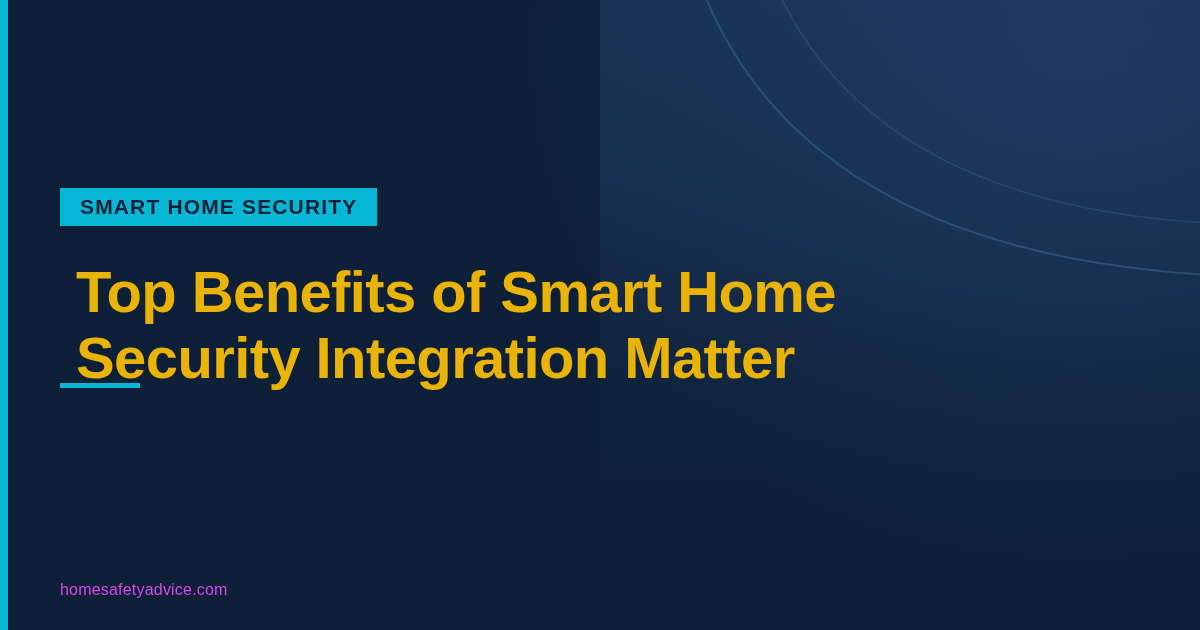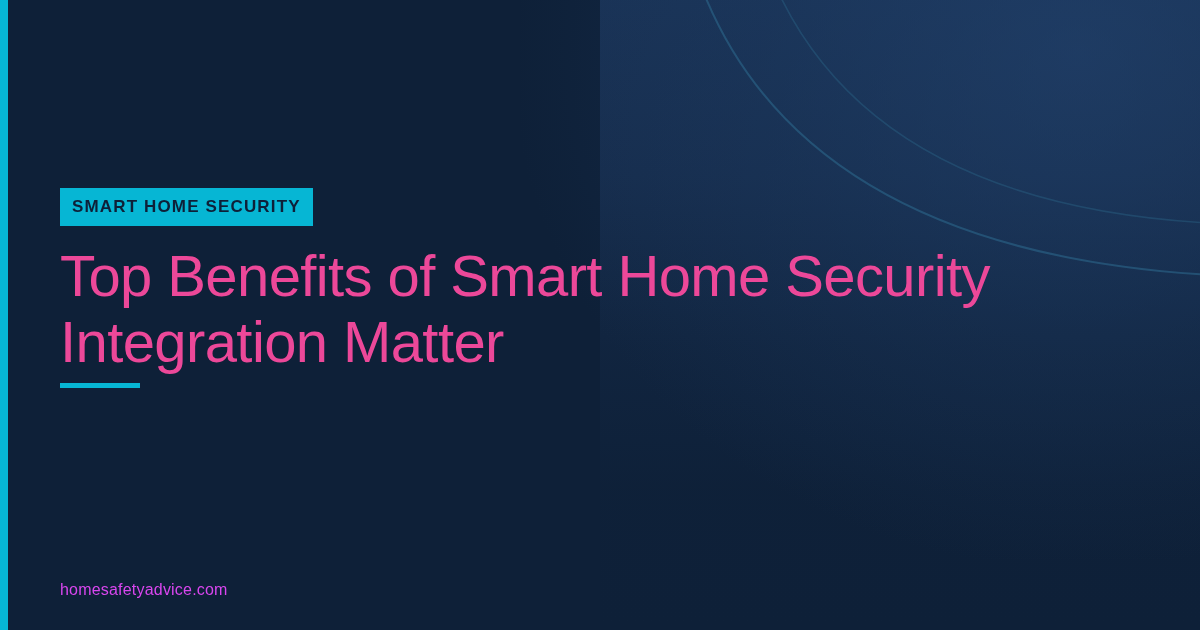--- a/index.html
+++ b/index.html
@@ -80,41 +80,41 @@
     top: 0;
     width: 1010px;
     height: 630px;
   }
 
   .eyebrow-badge {
     position: absolute;
     top: 188px;
     left: 0;
     height: 38px;
-    padding: 0 12px;
+    padding: 0 20px;
     display: flex;
     align-items: center;
     background: #06b6d4;
     color: #0e2038;
-    font-size: 17px;
+    font-size: 21px;
     font-weight: bold;
     letter-spacing: 1.15px;
     white-space: nowrap;
   }
 
   .headline {
     position: absolute;
     top: 243px;
     left: 0;
     width: 960px;
-    margin: 0;
-    color: #ec4899;
+    margin: 16px;
+    color: #eab308;
     font-size: 58px;
     line-height: 66px;
-    font-weight: normal;
+    font-weight: bold;
     letter-spacing: -0.6px;
   }
 
   .accent-rule {
     position: absolute;
     top: 383px;
     left: 0;
     width: 80px;
     height: 5px;
     background: #06b6d4;

